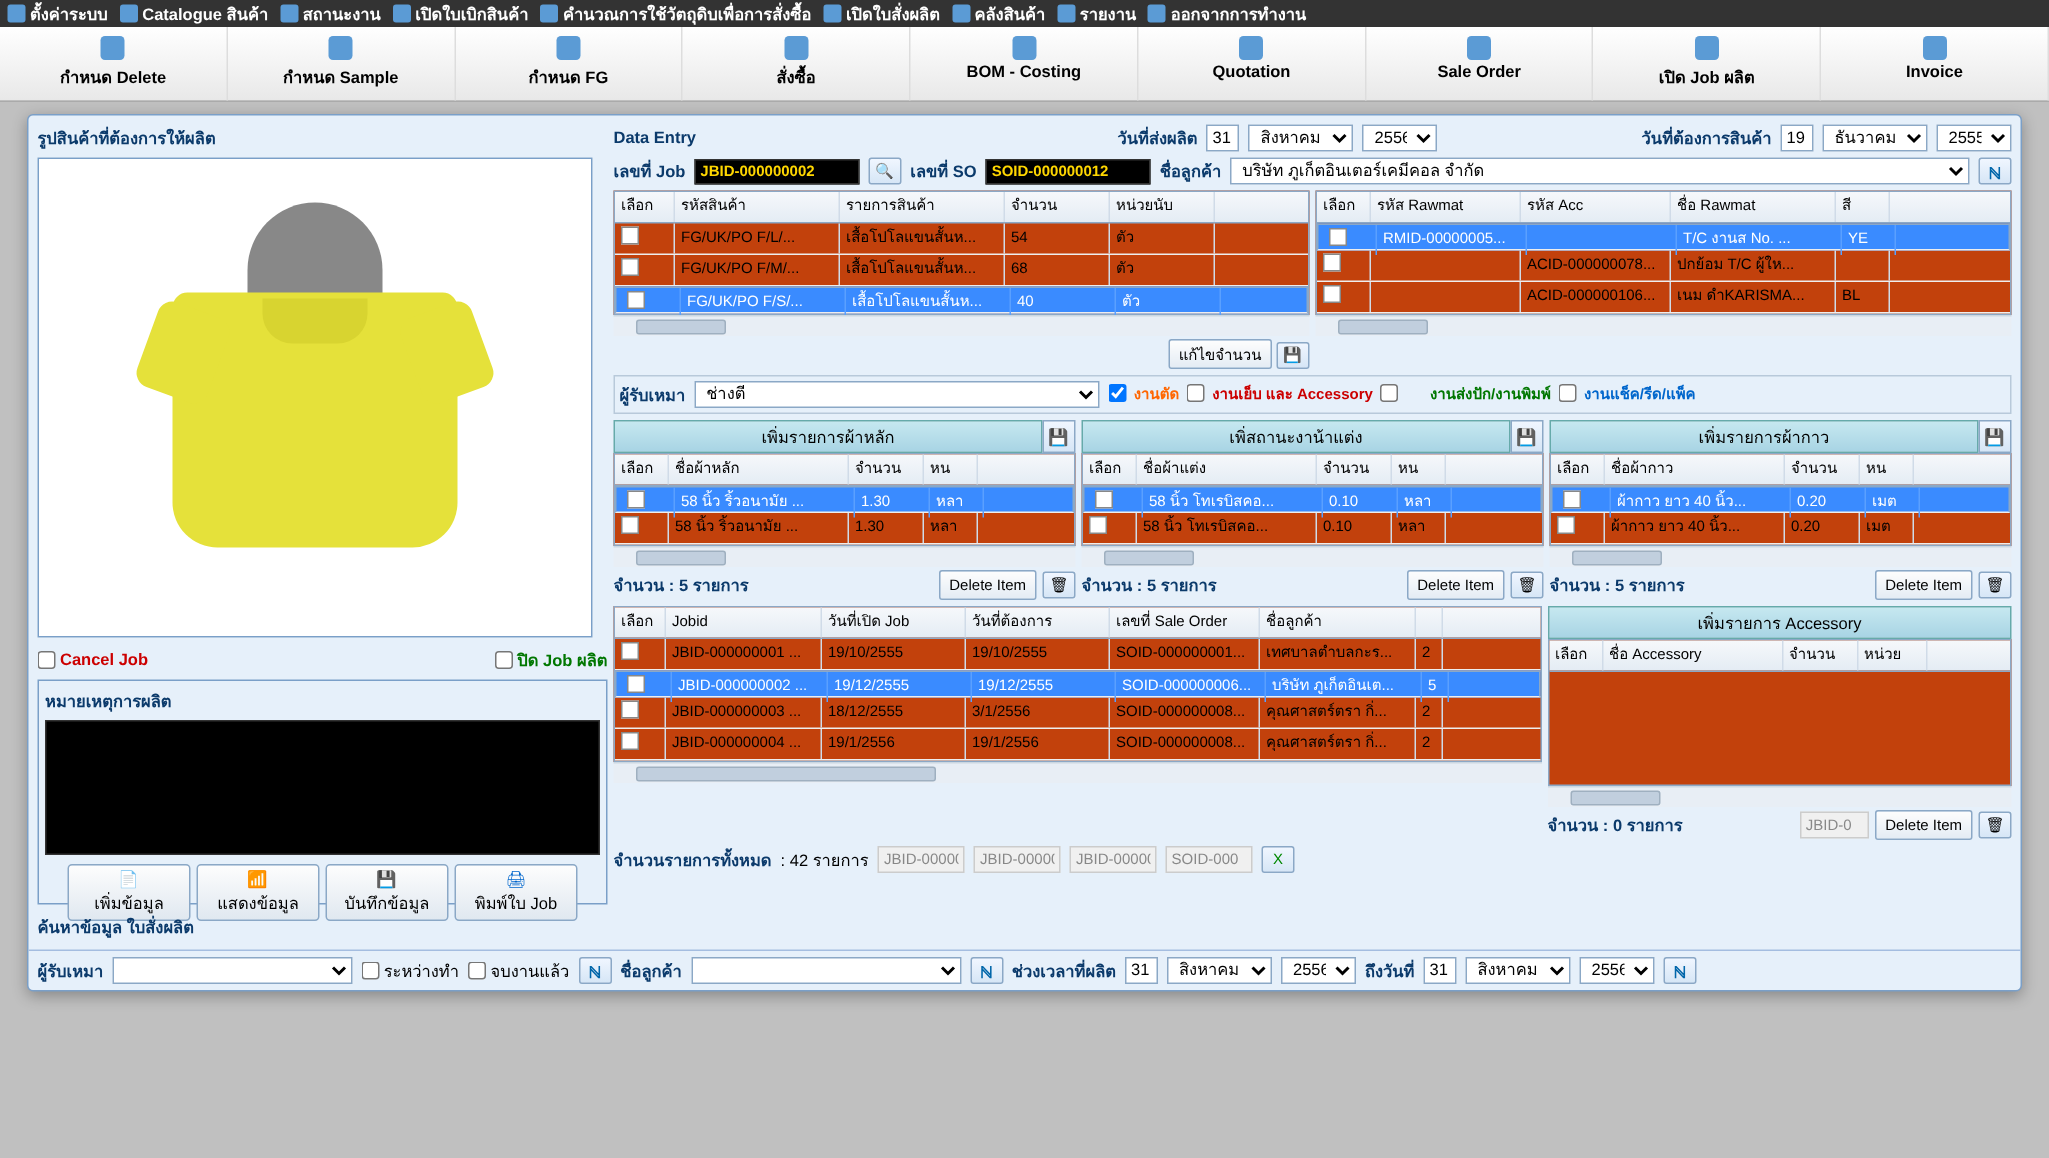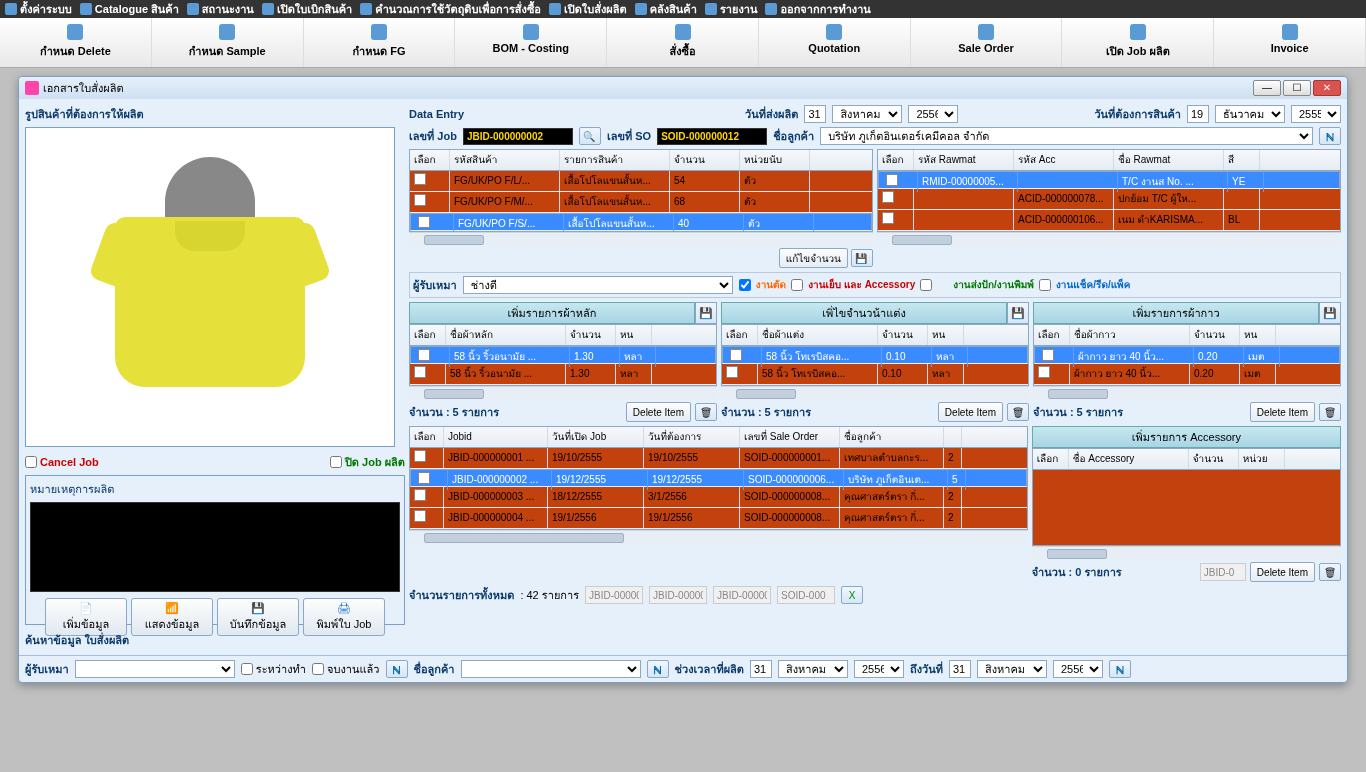--- a/index.html
+++ b/index.html
@@ -32,21 +32,21 @@
 .shirt .manq { width:90px; height:100px; background:#888; border-radius:45px 45px 20px 20px; margin:0 auto; }
 .shirt .body { width:190px; height:170px; background:#e5e13a; margin:-40px auto 0; border-radius:10px 10px 30px 30px; position:relative;}
 .shirt .collar{ position:absolute; top:4px; left:60px; width:70px; height:30px; background:#d8d430; border-radius:0 0 20px 20px;}
 .shirt .sleeve{ position:absolute; top:10px; width:50px; height:60px; background:#e5e13a; border-radius:10px;}
 .shirt .sl{ left:-18px; transform:rotate(20deg);} .shirt .sr{ right:-18px; transform:rotate(-20deg);}
 
 .chk { display:inline-flex; align-items:center; gap:3px; }
 .chk input{ width:12px;height:12px;}
 
 .notes { border:1px solid #7a9fc8; padding:4px; margin-top:4px; height:150px; }
-.notes .title{ font-weight:normal; color:#0b3a6b; margin-bottom:4px;}
+.notes .title{ font-weight:bold; color:#0b3a6b; margin-bottom:4px;}
 .notes .box{ width:100%; height:90px; background:#000; border:1px solid #333;}
 .btns4 { display:flex; gap:4px; margin-top:6px; justify-content: center;}
 .btns4 button{ width:82px; height:38px; background:linear-gradient(#fdfdfd,#e0e8f0); border:1px solid #8ba8c6; border-radius:3px; font-size:10px; cursor:pointer;}
 
 .rightcol { display:flex; flex-direction:column; gap:4px; }
 
 .dataentry-head { display:flex; align-items:center; gap:6px; }
 
 .darkinput { background:#000; color:#ffd700; border:1px solid #333; padding:1px 3px; height:17px; font-weight:bold; font-size:10px;}
 
@@ -125,38 +125,29 @@
   <span>
       <i class="ticon"></i>
       <b>ออกจากการทำงาน</b>
     </span>
 </div>
 
 <div class="ribbon">
   <div class="rbtn"><div class="ricon"></div><b>กำหนด Delete</b></div>
   <div class="rbtn"><div class="ricon"></div><b>กำหนด Sample</b></div>
   <div class="rbtn"><div class="ricon"></div><b>กำหนด FG</b></div>
+  <div class="rbtn"><div class="ricon"></div><b>สั่งซื้อ</b></div>
   <div class="rbtn"><div class="ricon"></div><b>BOM - Costing</b></div>
-  <div class="rbtn"><div class="ricon"></div><b>สั่งซื้อ</b></div>
   <div class="rbtn"><div class="ricon"></div><b>Quotation</b></div>
   <div class="rbtn"><div class="ricon"></div><b>Sale Order</b></div>
   <div class="rbtn"><div class="ricon"></div><b>เปิด Job ผลิต</b></div>
   <div class="rbtn"><div class="ricon"></div><b>Invoice</b></div>
 </div>
 
 <div class="window">
-  <div class="titlebar">
-    <span style="width:14px;height:14px;background:#f4a;border-radius:2px;margin-right:4px;"></span>
-    <span class="ttxt">เอกสารใบสั่งผลิต</span>
-    <div class="wctrl">
-      <div>—</div>
-      <div>☐</div>
-      <div class="close">✕</div>
-    </div>
-  </div>
 
   <div class="wcontent">
 
     <div class="col1L">
       <div class="label">รูปสินค้าที่ต้องการให้ผลิต</div>
       <div class="imgbox">
         <div class="shirt">
             <div class="manq"></div>
             <div class="body">
               <div class="collar"></div>
@@ -346,21 +337,21 @@
               <div class="thumb"></div>
             </div>
           <div style="display:flex; align-items:center; gap:4px; margin-top:2px;">
             <span class="label" style="flex:1">จำนวน : 5 รายการ</span>
             <button class="smallbtn">Delete Item</button>
             <button class="iconbtn">🗑</button>
           </div>
         </div>
         <div style="flex:1">
           <div style="display:flex;">
-              <div class="banner" style="flex:1">เพิ่ไขจำนวน้าแต่ง</div>
+              <div class="banner" style="flex:1">เพิ่สถานะงาน้าแต่ง</div>
               <div class="savebtn">💾</div>
             </div>
           <div class="grid" id="sm2">
               <div class="gh">
                 <div style="width:36px">เลือก</div>
                 <div style="width:120px">ชื่อผ้าแต่ง</div>
                 <div style="width:50px">จำนวน</div>
                 <div style="width:36px">หน</div>
               </div>
               <div class="gr sel">

